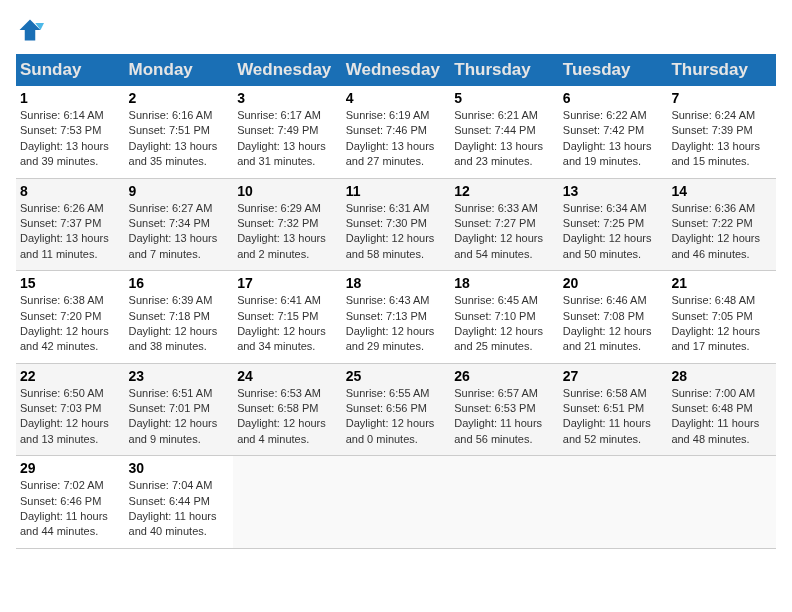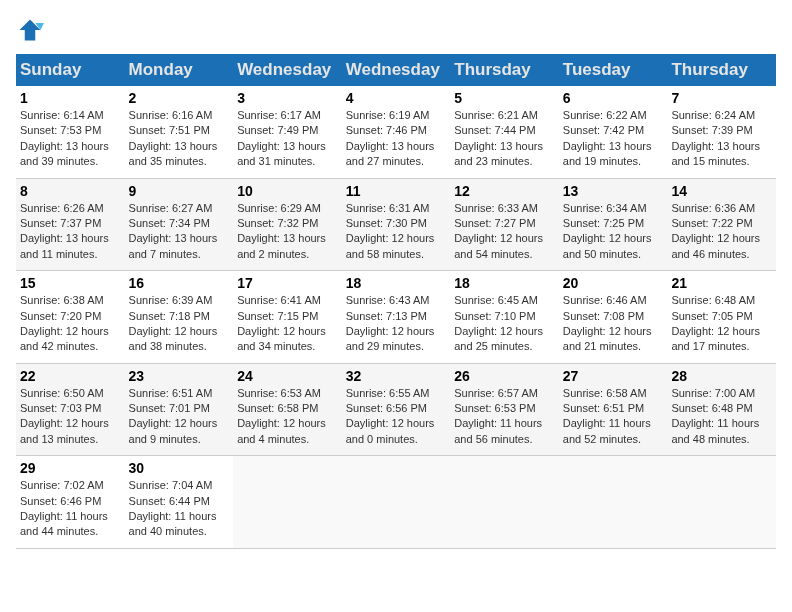--- a/index.html
+++ b/index.html
@@ -174,21 +174,21 @@
         <td><span class="day-num">21</span>
 <span class="day-info">Sunrise: 6:48 AM<br>Sunset: 7:05 PM<br>Daylight: 12 hours and 17 minutes.</span></td>
       </tr>
       <tr>
         <td><span class="day-num">22</span>
 <span class="day-info">Sunrise: 6:50 AM<br>Sunset: 7:03 PM<br>Daylight: 12 hours and 13 minutes.</span></td>
         <td><span class="day-num">23</span>
 <span class="day-info">Sunrise: 6:51 AM<br>Sunset: 7:01 PM<br>Daylight: 12 hours and 9 minutes.</span></td>
         <td><span class="day-num">24</span>
 <span class="day-info">Sunrise: 6:53 AM<br>Sunset: 6:58 PM<br>Daylight: 12 hours and 4 minutes.</span></td>
-        <td><span class="day-num">32</span>
+        <td><span class="day-num">25</span>
 <span class="day-info">Sunrise: 6:55 AM<br>Sunset: 6:56 PM<br>Daylight: 12 hours and 0 minutes.</span></td>
         <td><span class="day-num">26</span>
 <span class="day-info">Sunrise: 6:57 AM<br>Sunset: 6:53 PM<br>Daylight: 11 hours and 56 minutes.</span></td>
         <td><span class="day-num">27</span>
 <span class="day-info">Sunrise: 6:58 AM<br>Sunset: 6:51 PM<br>Daylight: 11 hours and 52 minutes.</span></td>
         <td><span class="day-num">28</span>
 <span class="day-info">Sunrise: 7:00 AM<br>Sunset: 6:48 PM<br>Daylight: 11 hours and 48 minutes.</span></td>
       </tr>
       <tr>
         <td><span class="day-num">29</span>

